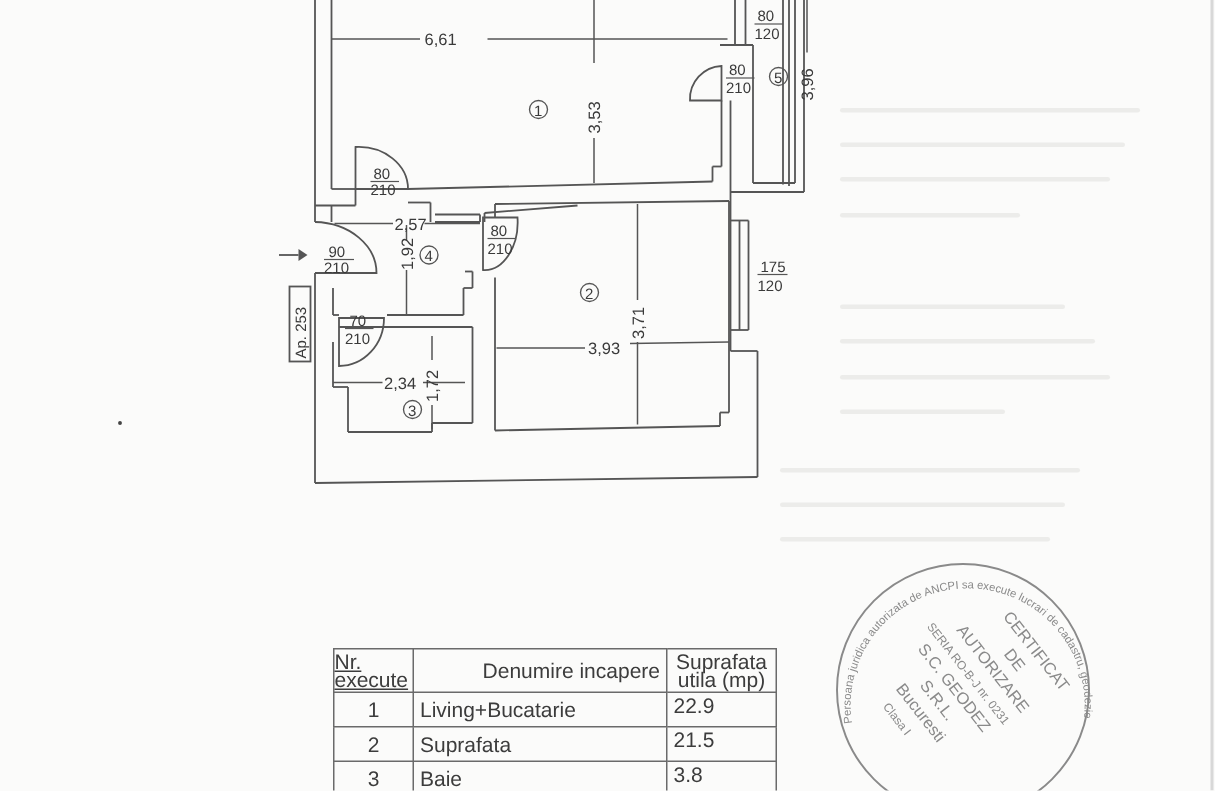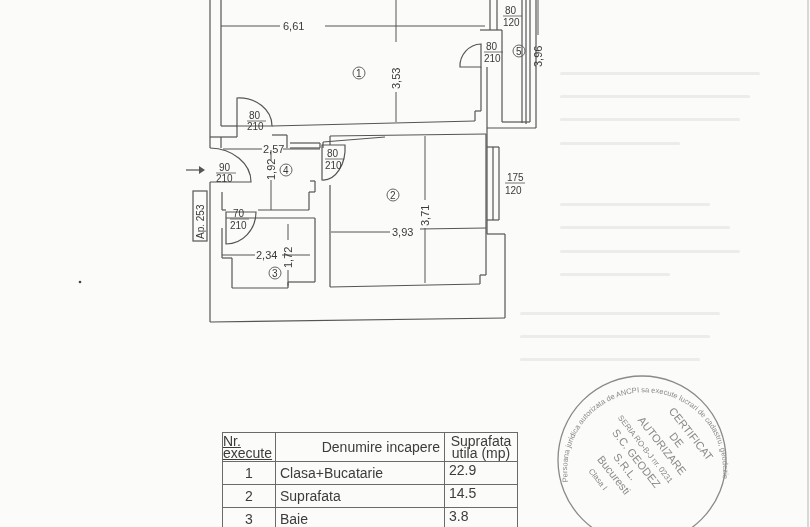--- a/index.html
+++ b/index.html
@@ -244,27 +244,27 @@
           <th class="c2">Denumire incapere</th>
           <th class="c3">
             <div>Suprafata</div>
             <div>utila (mp)</div>
           </th>
         </tr>
       </thead>
       <tbody>
         <tr>
           <td class="c1">1</td>
-          <td class="c2">Clasa+Bucatarie</td>
+          <td class="c2">Living+Bucatarie</td>
           <td class="c3">22.9</td>
         </tr>
         <tr>
           <td class="c1">2</td>
           <td class="c2">Suprafata</td>
-          <td class="c3">14.5</td>
+          <td class="c3">21.5</td>
         </tr>
         <tr>
           <td class="c1">3</td>
           <td class="c2">Baie</td>
           <td class="c3">3.8</td>
         </tr>
       </tbody>
     </table>
   </div>
 

